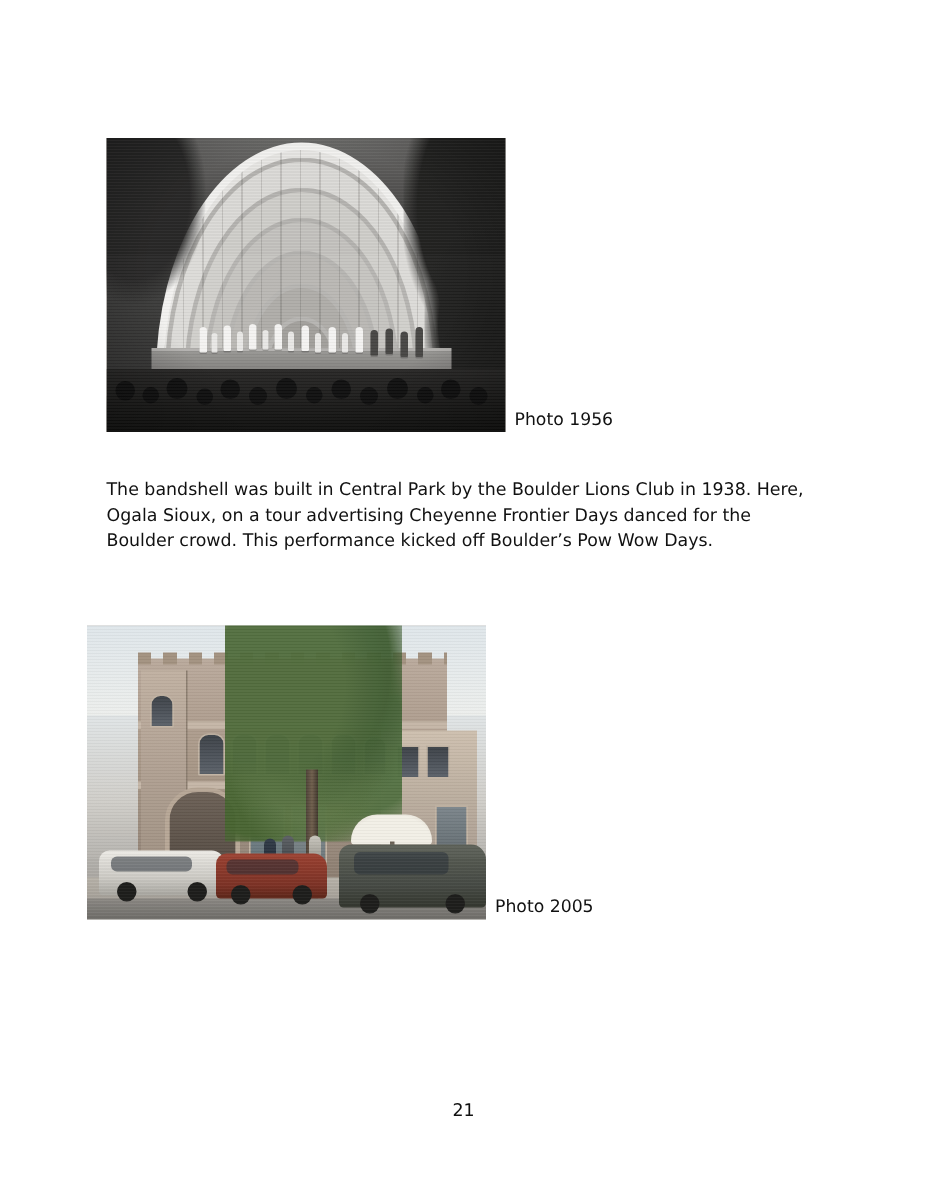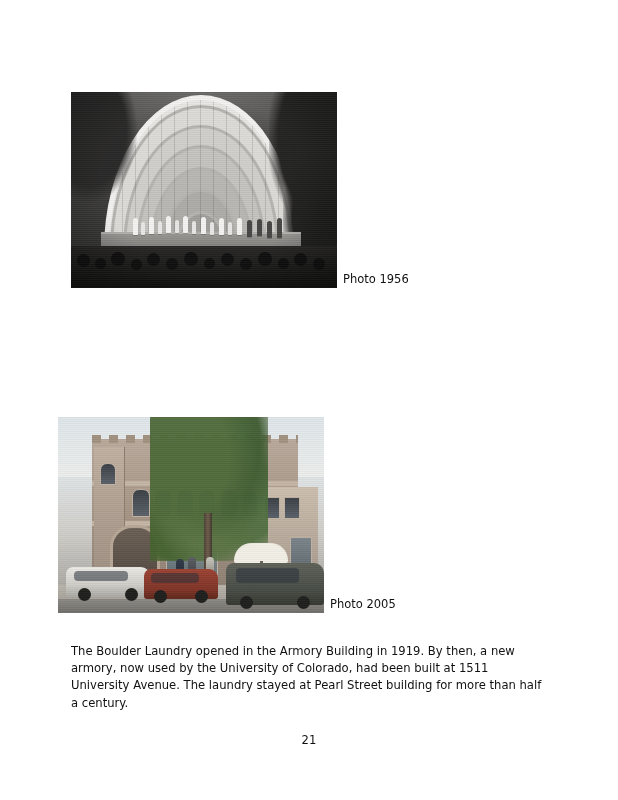--- a/index.html
+++ b/index.html
@@ -351,20 +351,21 @@
             <div class="head" style="left:242px;top:12px; width:12px; height:12px;"></div>
           </div>
           <div class="vignette"></div>
           <div class="photo-grain"></div>
         </div>
       </div>
       <div class="photo-caption">Photo 1956</div>
     </div>
   </div>
 
+  <p class="body-text t1">The bandshell was built in Central Park by the Boulder Lions Club in 1938. Here, Ogala Sioux, on a tour advertising Cheyenne Frontier Days danced for the Boulder crowd. This performance kicked off Boulder’s Pow Wow Days.</p>
 
   <div class="figure fig2">
     <div class="photo-row">
       <div class="photo-frame p2">
         <div class="armory">
           <div class="sky"></div>
 
           <div class="bldg"></div>
           <div class="bldg-crenel"></div>
           <div class="bldg-band b1"></div>
@@ -417,16 +418,15 @@
             <div class="wheel" style="right:14px;"></div>
           </div>
 
           <div class="photo-grain"></div>
         </div>
       </div>
       <div class="photo-caption">Photo 2005</div>
     </div>
   </div>
 
-  <p class="body-text t2">The Boulder Laundry opened in the Armory Building in 1919. By then, a new armory, now used by the University of Colorado, had been built at 1511 University Avenue. The laundry stayed at Pearl Street building for more than half a century.</p>
 
   <div class="page-number">21</div>
 </div>
 
 </body></html>

